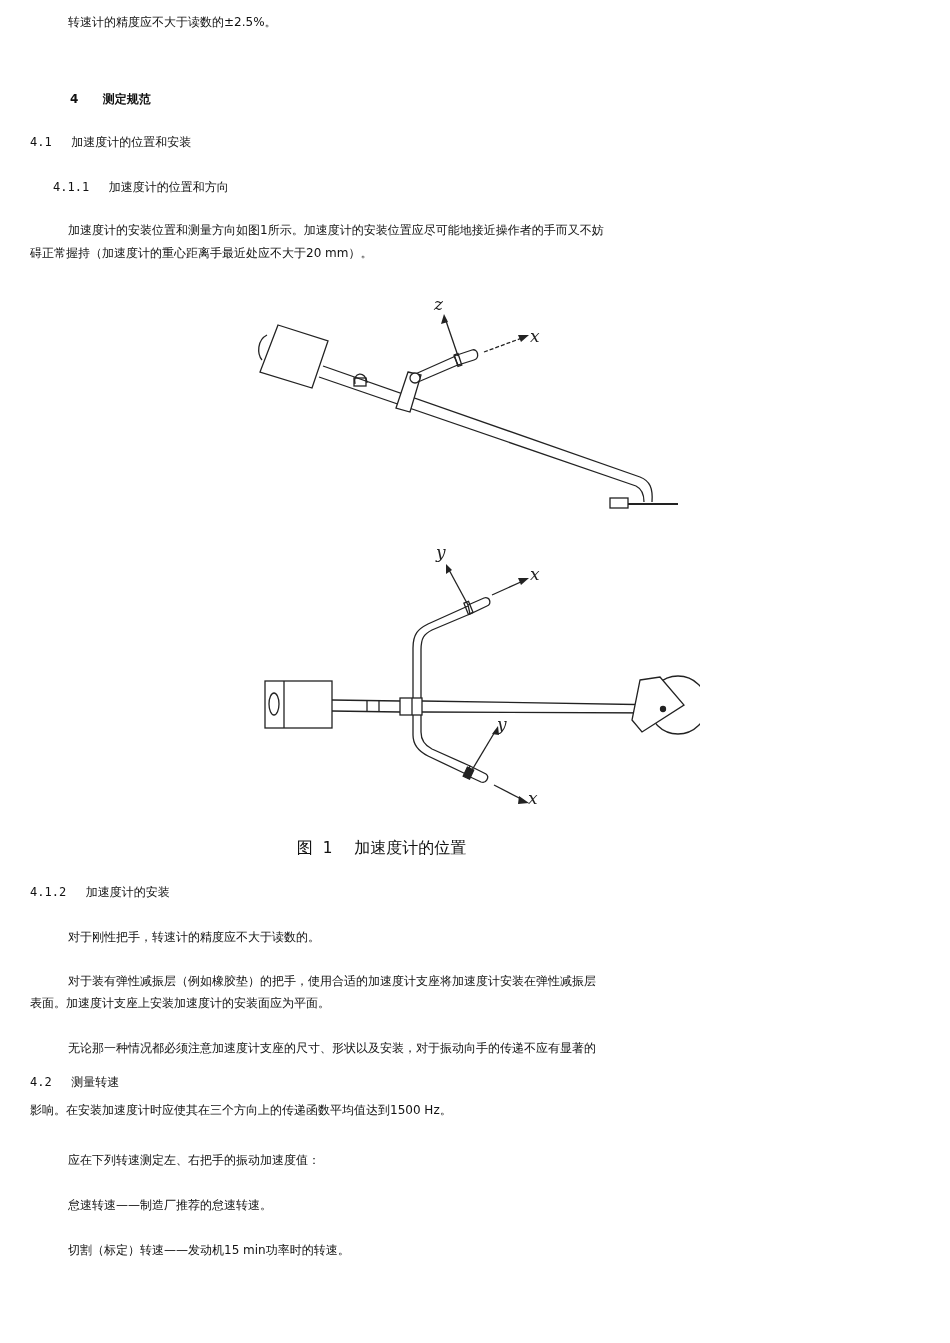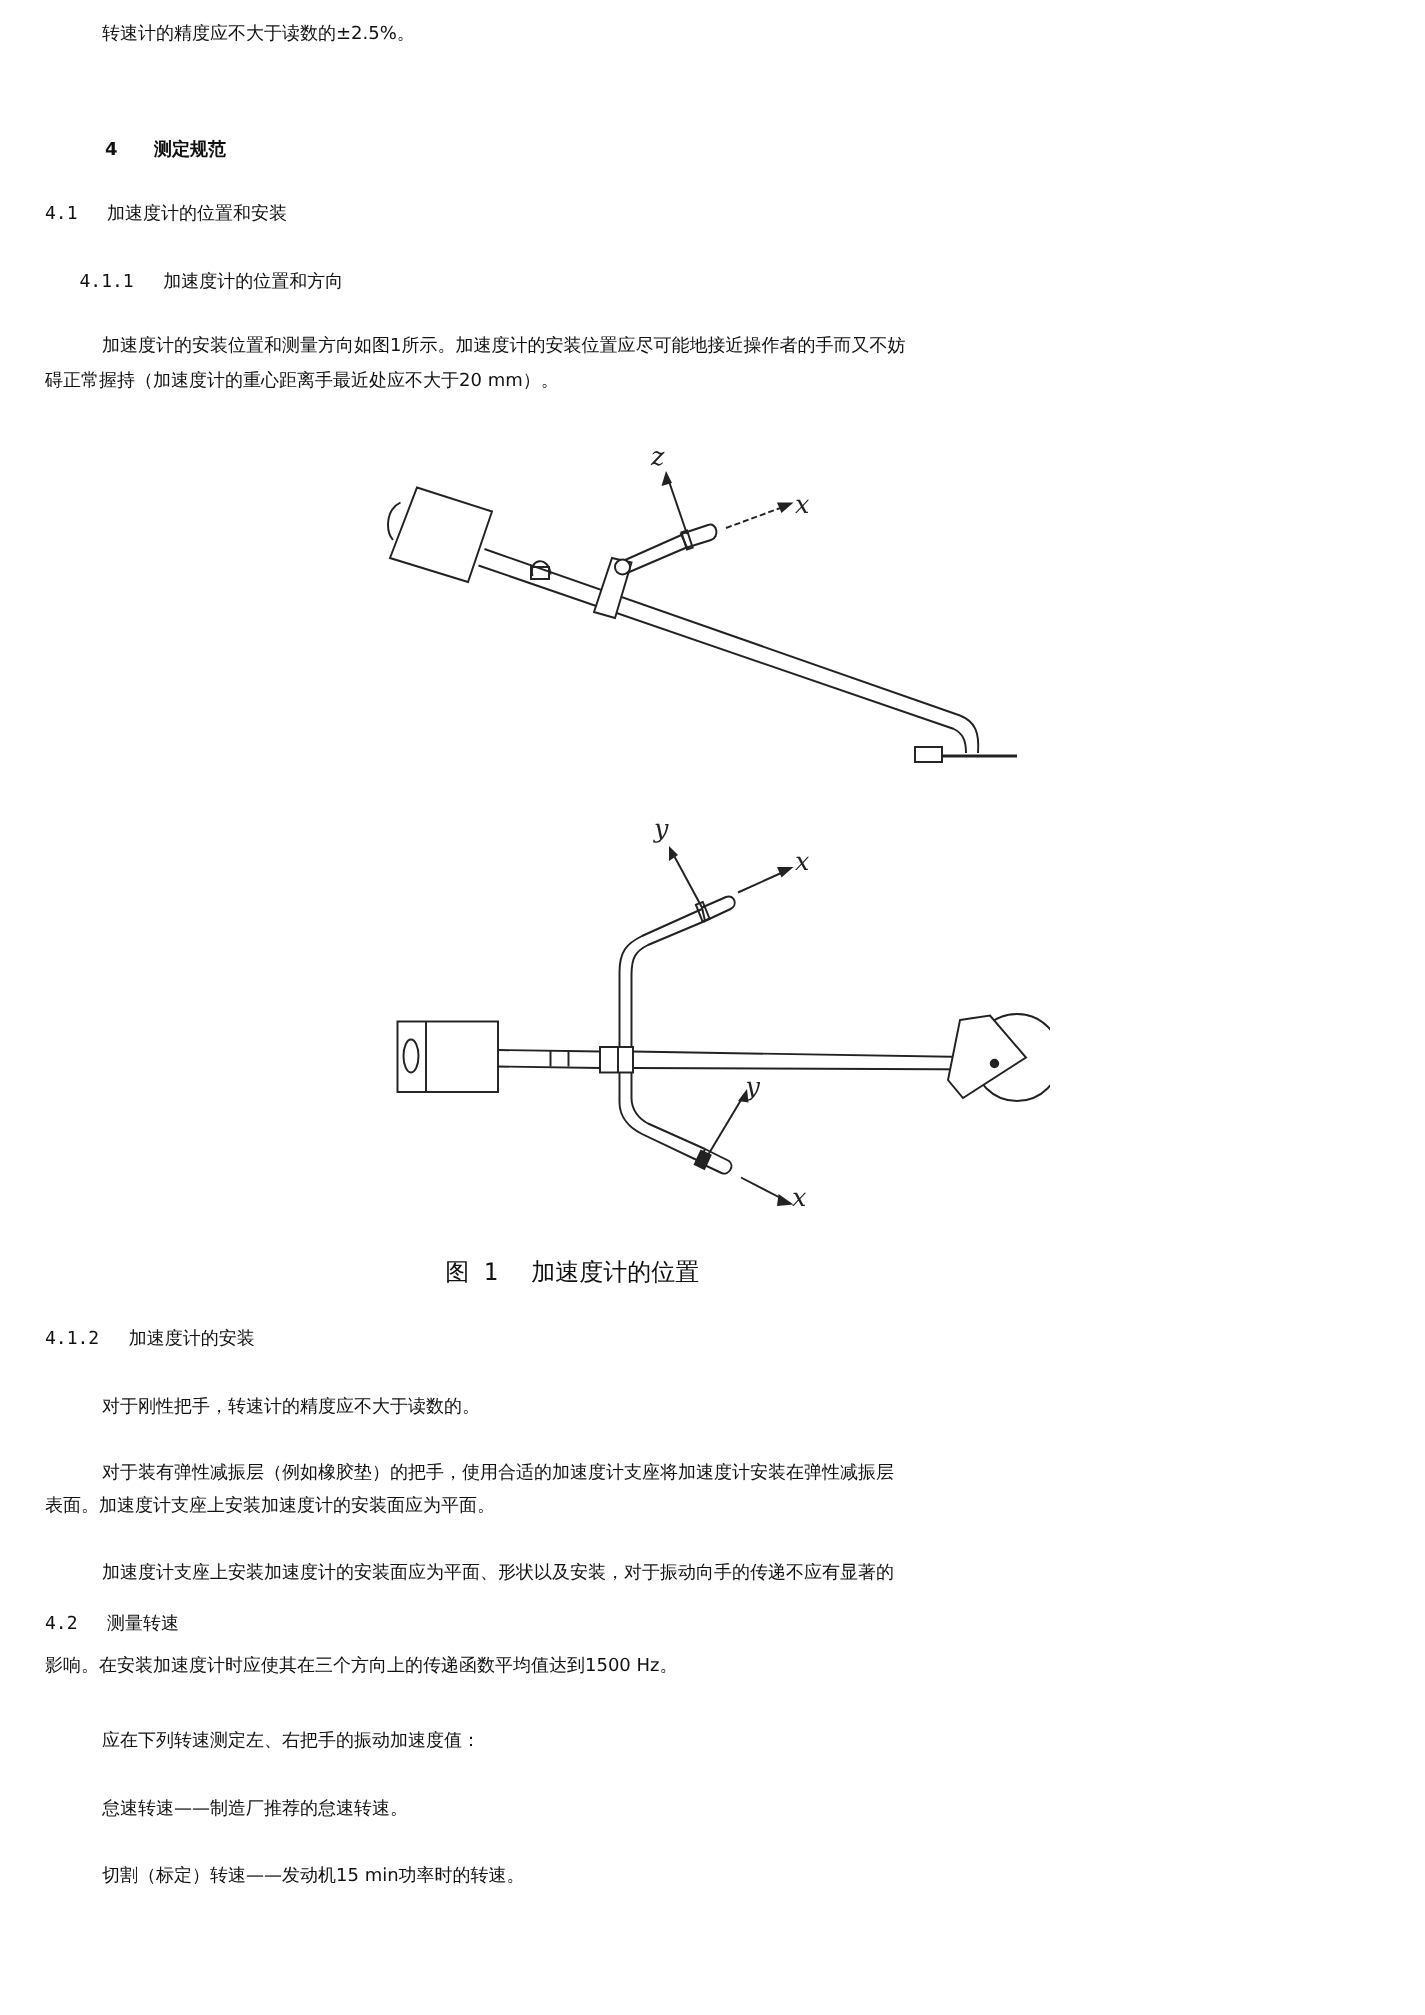--- a/index.html
+++ b/index.html
@@ -131,21 +131,21 @@
 </div>
 
 <div class="line" style="left:30px; top:882px;text-align:right;">
   <span class="num">4.1.2</span>
   <span style="display:inline-block;width:12px;"></span>
   <span>加速度计的安装</span>
 </div>
 <div class="line" style="left:68px; top:927px;">对于刚性把手，转速计的精度应不大于读数的。</div>
 <div class="line" style="left:68px; top:971px;">对于装有弹性减振层（例如橡胶垫）的把手，使用合适的加速度计支座将加速度计安装在弹性减振层</div>
 <div class="line" style="left:30px; top:993px;">表面。加速度计支座上安装加速度计的安装面应为平面。</div>
-<div class="line" style="left:68px; top:1038px;">加速度计支座上安装加速度计的安装面应为平面、形状以及安装，对于振动向手的传递不应有显著的</div>
+<div class="line" style="left:68px; top:1038px;">无论那一种情况都必须注意加速度计支座的尺寸、形状以及安装，对于振动向手的传递不应有显著的</div>
 <div class="line" style="left:30px; top:1100px;">影响。在安装加速度计时应使其在三个方向上的传递函数平均值达到1500 Hz。</div>
 
 <div class="line" style="left:30px; top:1072px;">
   <span class="num">4.2</span>
   <span style="display:inline-block;width:12px;"></span>
   <span>测量转速</span>
 </div>
 <div class="line" style="left:68px; top:1150px;">应在下列转速测定左、右把手的振动加速度值：</div>
 <div class="line" style="left:68px; top:1195px;">怠速转速——制造厂推荐的怠速转速。</div>
 <div class="line" style="left:68px; top:1240px;">切割（标定）转速——发动机15 min功率时的转速。</div>

